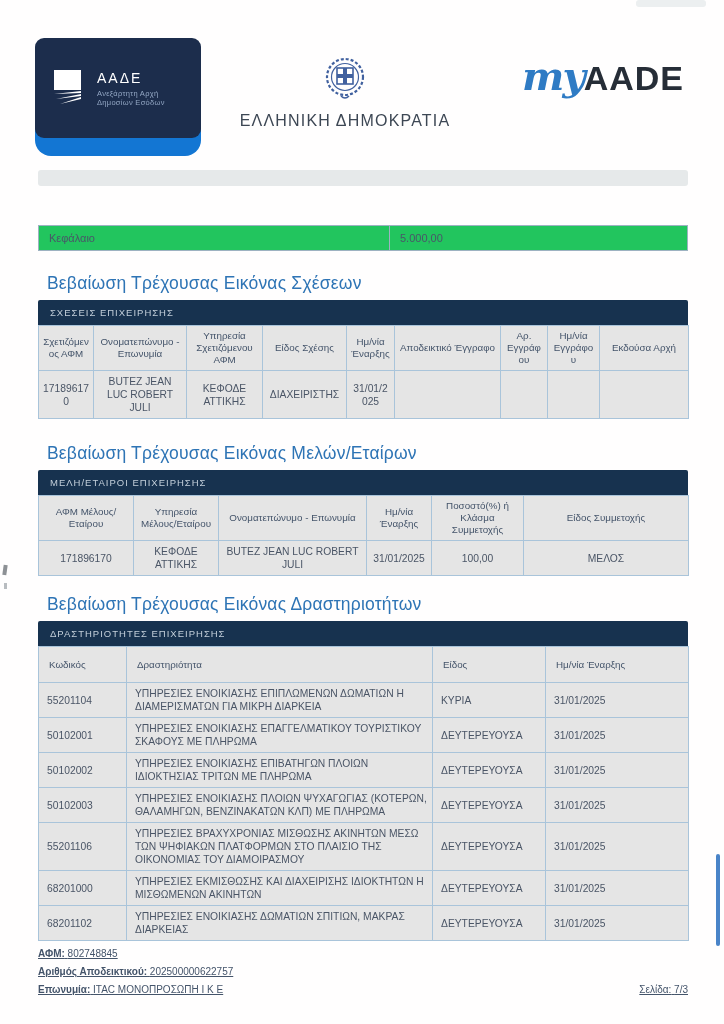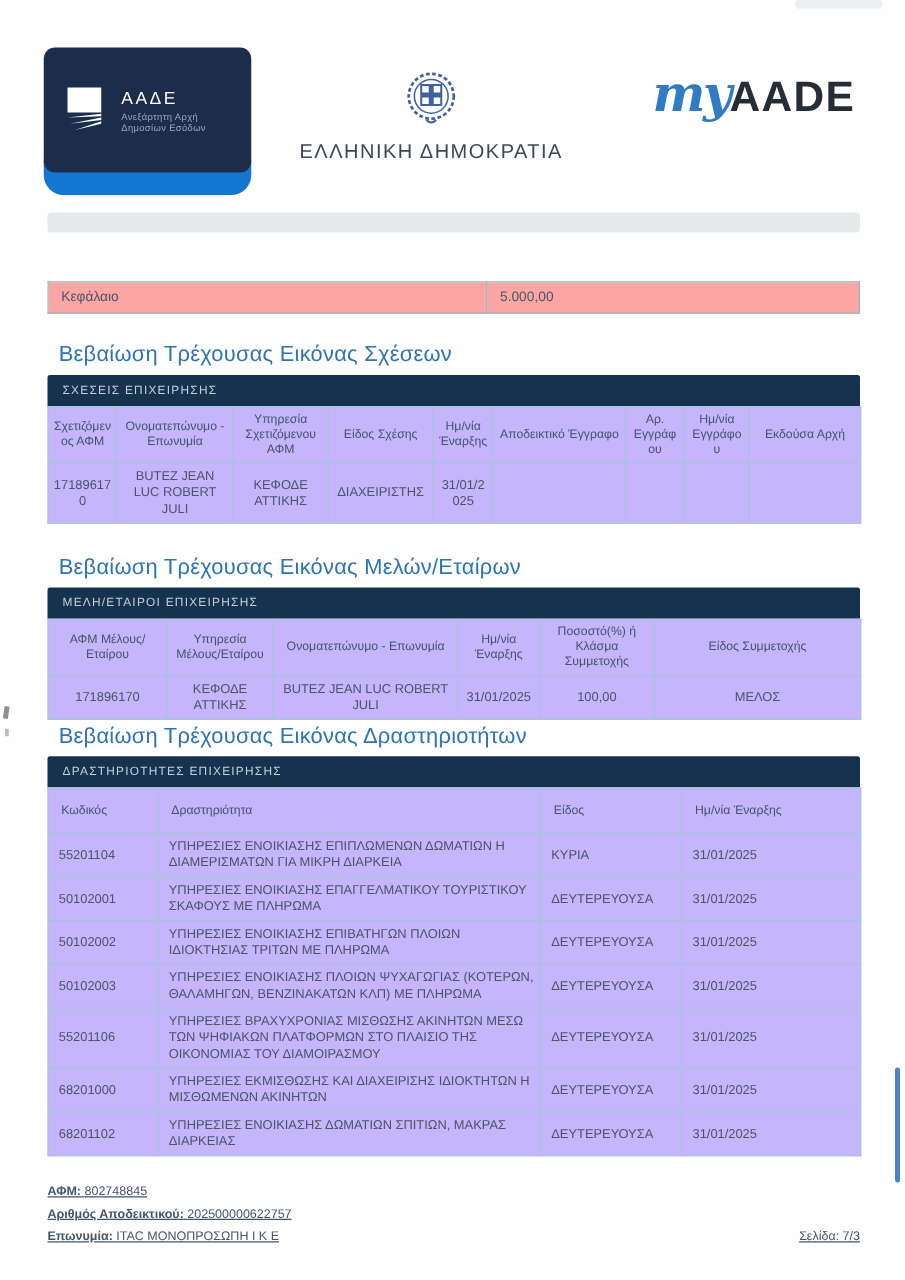--- a/index.html
+++ b/index.html
@@ -25,38 +25,38 @@
   .myaade { position:absolute; right:40px; top:52px; white-space:nowrap; }
   .myaade .my { font-family:"DejaVu Serif",serif; font-style:italic; font-weight:bold;
       font-size:40px; color:#2f7bc4; letter-spacing:-2px;margin-left:40px; }
   .myaade .aade { font-size:34px; color:#262d37; font-weight:600; letter-spacing:1px; }
 
   
   .content { position:absolute; left:38px; width:650px; top:170px; }
   .graybar { height:16px; background:#e6e9ea; border-radius:3px; }
 
   .cap-table { margin-top:39px; width:100%; border-collapse:collapse; }
-  .cap-table td { border:1px solid #9db2c1; height:25px; font-size:11px; color:#4a5668; padding:2px 10px; background:#fca5a5; }
+  .cap-table td { border:1px solid #9db2c1; height:25px; font-size:11px; color:#4a5668; padding:2px 10px; background:#22c55e; }
   .cap-table td.val { width:298px; }
 
   .section-title { color:#2e74b5; font-size:17.5px; font-weight:500; margin:22px 0 6px 9px; letter-spacing:.2px; }
   .tbl-caption { background:#17324f; color:#c3cfda; font-size:9.5px; letter-spacing:1px;
       height:25px; line-height:25px; padding-left:12px; border-radius:2px 2px 0 0; }
 
-  table.data { width:100%; border-collapse:collapse; table-layout:fixed; background:#c4b5fd; }
+  table.data { width:100%; border-collapse:collapse; table-layout:fixed; background:#e5e5e5; }
   table.data th, table.data td { border:1px solid #a9c4da; text-align:center; vertical-align:middle;
       padding:4px 4px; word-wrap:break-word; }
   table.data th { font-size:9.8px; font-weight:500; color:#44546a; line-height:12px; }
   table.data td { font-size:10.3px; color:#4a5566; line-height:13px; }
   table.data td.left { text-align:left; padding-left:8px; }
   .h40 th { height:40px; } .h38 th { height:36px; }
   .r36 td { height:34px; }
 
   .sec2-title { margin-top:24px; }
-  .sec3-title { margin-top:2px; }
+  .sec3-title { margin-top:18px; }
 
   
   .footer { position:absolute; left:38px; right:36px; top:948px; font-size:10px; color:#44546a; }
   .footer .line { margin-bottom:7px;text-decoration:underline; }
   .footer .lbl { font-weight:bold; }
   .footer .last { display:flex; justify-content:space-between; }
 
   
   .art-mark1 { position:absolute; left:3px; top:565px; width:4px; height:10px; background:#70757a; transform:rotate(8deg); opacity:.8; }
   .art-mark2 { position:absolute; left:4px; top:583px; width:3px; height:6px; background:#9aa0a5; opacity:.7; }

